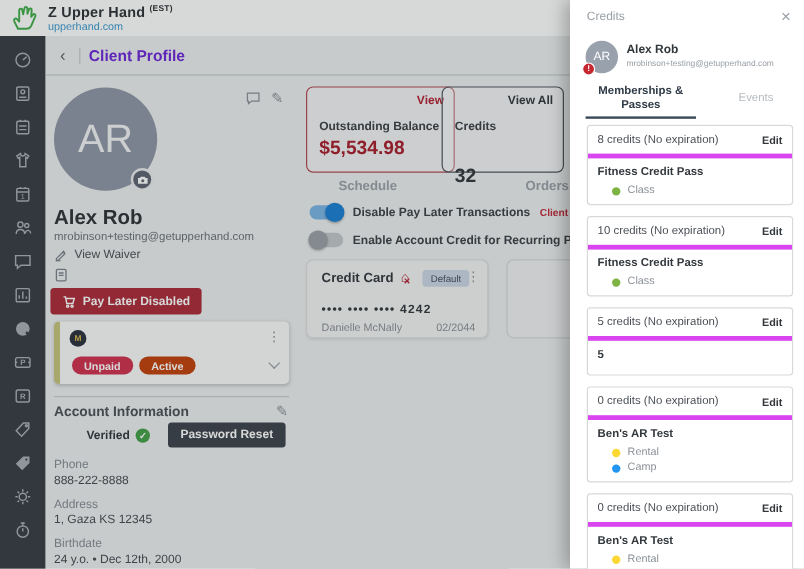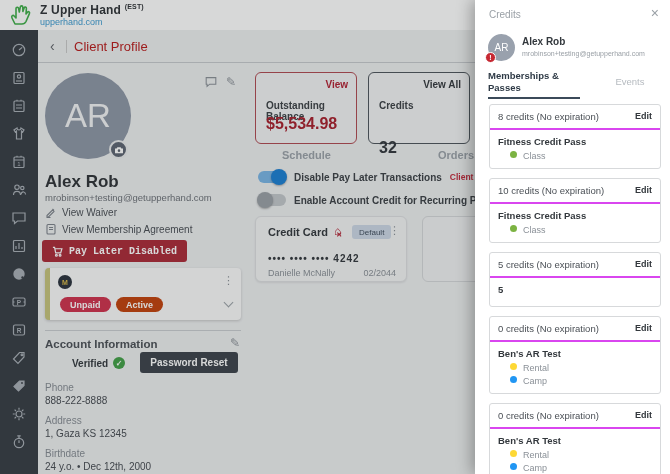--- a/index.html
+++ b/index.html
@@ -18,41 +18,41 @@
   .sidebar { left:0; top:30px; width:38px; height:444px; background:#363c44; z-index:1;
              display:flex; flex-direction:column; align-items:center; padding-top:12px; gap:12px; }
   .sb-ic { width:16px; height:16px; display:block; }
   .sb-ic svg { width:16px; height:16px; stroke:#a9afb6; fill:none; stroke-width:1.2; }
   .sb-ic svg text { fill:#a9afb6; stroke:none; font-family:"Liberation Sans",sans-serif; }
 
   
   .main { left:38px; top:30px; width:437px; height:444px; background:#edeff0; z-index:1; }
   .back { left:12px; top:9px; font-size:14px; color:#5f6368; line-height:14px; }
   .hdiv { left:28px; top:10px; width:1px; height:13px; background:#c9c9c9; }
-  .page-title { left:36px; top:9px; font-size:13px; font-weight:normal; color:#b91c1c; }
+  .page-title { left:36px; top:9px; font-size:13px; font-weight:bold; color:#6d28d9; }
   .head-rule { left:0; top:32px; width:437px; height:1px; background:#c6cace; }
 
   .avatar { left:7px; top:43px; width:86px; height:86px; border-radius:50%; background:#8d96a5;
             display:flex; align-items:center; justify-content:center; font-size:33px; color:#f2f3f5; }
   .cam { left:71px; top:110px; width:19px; height:19px; border-radius:50%; background:#5d6572;
          border:2px solid #e9ebec; display:flex; align-items:center; justify-content:center; }
   .chat-ic { left:166px; top:45px; width:14px; height:14px; }
   .chat-ic svg { stroke:#8a9097; fill:none; stroke-width:1.2; width:14px; height:14px; }
   .pencil { color:#8a9097; font-size:12px; }
   .pencil1 { left:188px; top:45px; }
 
   .c-name  { left:7px; top:142px; font-size:17px; font-weight:bold; color:#2f3337; }
   .c-email { left:7px; top:162px; font-size:9.5px; color:#6c7177; }
   .link-row { left:7px; font-size:10px; color:#4a4f55; display:flex; align-items:center; gap:5px; }
   .lr1 { top:176px; } .lr2 { top:193px; }
   .link-row svg { width:12px; height:12px; stroke:#7c828a; fill:none; stroke-width:1.1; }
 
   .paylater-btn { left:4px; top:210px; height:22px; padding:4px 10px; background:#ab2a38; border:none;
                   border-radius:3px; color:#fff; font-size:10px; font-weight:bold;
-                  display:flex; align-items:center; gap:6px; font-family:Liberation Mono, monospace; }
+                  display:flex; align-items:center; gap:6px; font-family:Liberation Sans, sans-serif; }
   .paylater-btn svg { width:11px; height:11px; stroke:#fff; fill:none; stroke-width:1.3; }
 
   .mem-card { left:7px; top:238px; width:196px; height:52px; background:#fafafa; border-radius:4px;
               border-left:5px solid #c6c47c; box-shadow:0 1px 3px rgba(0,0,0,.18); }
   .mem-ic { left:8px; top:7px; width:14px; height:14px; border-radius:50%; background:#2a313c;
             display:flex; align-items:center; justify-content:center; font-size:7px; font-weight:bold; color:#d8b94a; }
   .mem-title { left:28px; top:9px; font-size:10px; font-weight:bold; color:#33383d; }
   .mem-dots { right:7px; top:6px; color:#8a9097; font-size:11px; }
   .pill { top:29px; height:15px; border-radius:8px; color:#fff; font-size:9px; font-weight:bold;
           display:flex; align-items:center; justify-content:center; padding:0 10px; }
@@ -69,21 +69,21 @@
   .vcheck { width:12px; height:12px; border-radius:50%; background:#43a047; color:#fff; font-size:8px;
             display:flex; align-items:center; justify-content:center; }
   .pw-btn { left:102px; top:322px; width:98px; height:21px; background:#3c434b; border:none; border-radius:3px;
             color:#fff; font-size:10px; font-weight:bold; font-family:inherit; }
   .f-label { left:7px; font-size:10px; color:#868c93; }
   .f-value { left:7px; font-size:10px; color:#474c52; }
   .fl1{top:352px;} .fv1{top:365px;} .fl2{top:385px;} .fv2{top:398px;} .fl3{top:418px;text-align:center;} .fv3{top:431px;}
 
   
   .stat { border-radius:6px; top:42px; height:72px; background:rgba(255,255,255,.28); }
-  .stat-balance { left:217px; width:102px; border:1.5px solid #b04a52; }
+  .stat-balance { left:217px; width:124px; border:1.5px solid #b04a52; }
   .stat-credits { left:330px; width:102px; border:1.5px solid #4e555c; }
   .stat-action { position:absolute; top:6px; right:8px; font-size:10px; font-weight:bold; }
   .stat-action.red { color:#b22234; } .stat-action.dark { color:#33383d; }
   .stat-label { position:absolute; left:10px; top:27px; font-size:10px; font-weight:bold; color:#3c4146; }
   .stat-value { position:absolute; left:10px; top:42px; font-size:16px; font-weight:bold; }
   .val-red { color:#a81f2d; } .val-dark { color:#33383d;margin-top:24px; }
   .seg-label { top:119px; font-size:11px; font-weight:bold; color:#9aa1a8; }
   .seg1 { left:244px; } .seg2 { left:400px; }
 
   
@@ -116,33 +116,33 @@
             box-shadow:-4px 0 14px rgba(0,0,0,.28); }
   .dw-title { left:14px; top:9px; font-size:10px; color:#9aa0a6; }
   .dw-close { right:11px; top:6px; font-size:14px; color:#9aa0a6; line-height:14px; }
   .dw-avatar { left:13px; top:34px; width:27px; height:27px; border-radius:50%; background:#99a1ad;
                color:#fff; font-size:10px; display:flex; align-items:center; justify-content:center; }
   .dw-badge { position:absolute; left:-3px; bottom:-2px; width:11px; height:11px; border-radius:50%;
               background:#c62832; border:1.5px solid #fff; color:#fff; font-size:7px; font-weight:bold;
               display:flex; align-items:center; justify-content:center; }
   .dw-name { left:47px; top:36px; font-size:10px; font-weight:bold; color:#33383d; }
   .dw-email { left:47px; top:50px; font-size:7px; color:#9aa0a6; }
-  .dw-tab1 { left:13px; top:70px; width:92px; text-align:left; font-size:9.5px; font-weight:bold;
+  .dw-tab1 { left:13px; top:70px; width:92px; text-align:center; font-size:9.5px; font-weight:bold;
              color:#2e3a46; line-height:12px; }
   .dw-tab1-line { left:13px; top:97px; width:92px; height:2px; background:#3b4a59; }
   .dw-tab2 { left:125px; top:76px; width:60px; text-align:center; font-size:9.5px; color:#b6bbc0; }
   .dw-list { left:14px; top:104px; width:172px; display:flex; flex-direction:column; gap:9px; }
   .dcard { border:1px solid #d7d9db; border-radius:3px; background:#fff; }
-  .dcard-h { display:flex; justify-content:space-between; align-items:flex-start; padding:6px 8px;
-             border-bottom:2px solid #d946ef; }
+  .dcard-h { display:flex; justify-content:space-between; align-items:center; padding:6px 8px;
+             border-bottom:4px solid #d946ef; }
   .dcard-ht { font-size:9.5px; color:#4a4f55; }
   .dcard-edit { font-size:9px; font-weight:bold; color:#33383d; }
   .dcard-b { padding:6px 8px 7px; }
   .dcard-t { font-size:9.5px; font-weight:bold; color:#33383d; margin-bottom:4px; }
-  .ditem { display:flex; align-items:flex-start; gap:6px; margin-top:3px;padding-left:12px; }
+  .ditem { display:flex; align-items:flex-end; gap:6px; margin-top:3px;padding-left:12px; }
   .ddot { width:7px; height:7px; border-radius:50%; flex:0 0 auto; }
   .dlabel { font-size:9px; color:#8a9097; }
 </style>
 </head>
 <body>
 
 <div class="abs topbar">
   <svg class="abs logo" viewBox="0 0 24 24">
     <path d="M7 21l-3-6c-1-2 1-3.4 2.2-2L8 15V5.5C8 4 10.3 3.8 10.6 5.3L11.3 9l1-5c.3-1.6 2.5-1.4 2.5.2l.1 4.3 1.2-3.6c.5-1.4 2.4-1 2.3.5l-.4 5.6 1.5-1.8c1-1.2 2.6 0 1.9 1.4L18 18.5c-.8 1.7-2 2.5-4 2.5z" fill="none" stroke="#3fae49" stroke-width="1.6" stroke-linejoin="round"></path>
   </svg>
@@ -242,21 +242,20 @@
     <svg viewBox="0 0 12 12">
         <path d="M2 9.5l5.5-5.5 1.5 1.5L3.5 11H2zM7.5 3l1.5 1.5M1.5 11.5h4"></path>
       </svg>
     <span>View Waiver</span>
   </div>
   <div class="abs link-row lr2">
     <svg viewBox="0 0 12 12">
         <rect x="2" y="1.5" width="8" height="9.5" rx="1"></rect>
         <path d="M4 4.5h4M4 6.5h4"></path>
       </svg>
-    <span>View Membership Agreement</span>
   </div>
 
   <button class="abs paylater-btn">
     <svg viewBox="0 0 12 12">
         <path d="M1 1.5h1.8l1.2 6h5.5l1.3-4.5H3.2"></path>
         <circle cx="4.8" cy="10" r="1"></circle>
         <circle cx="8.8" cy="10" r="1"></circle>
       </svg>
     <span>Pay Later Disabled</span>
   </button>

